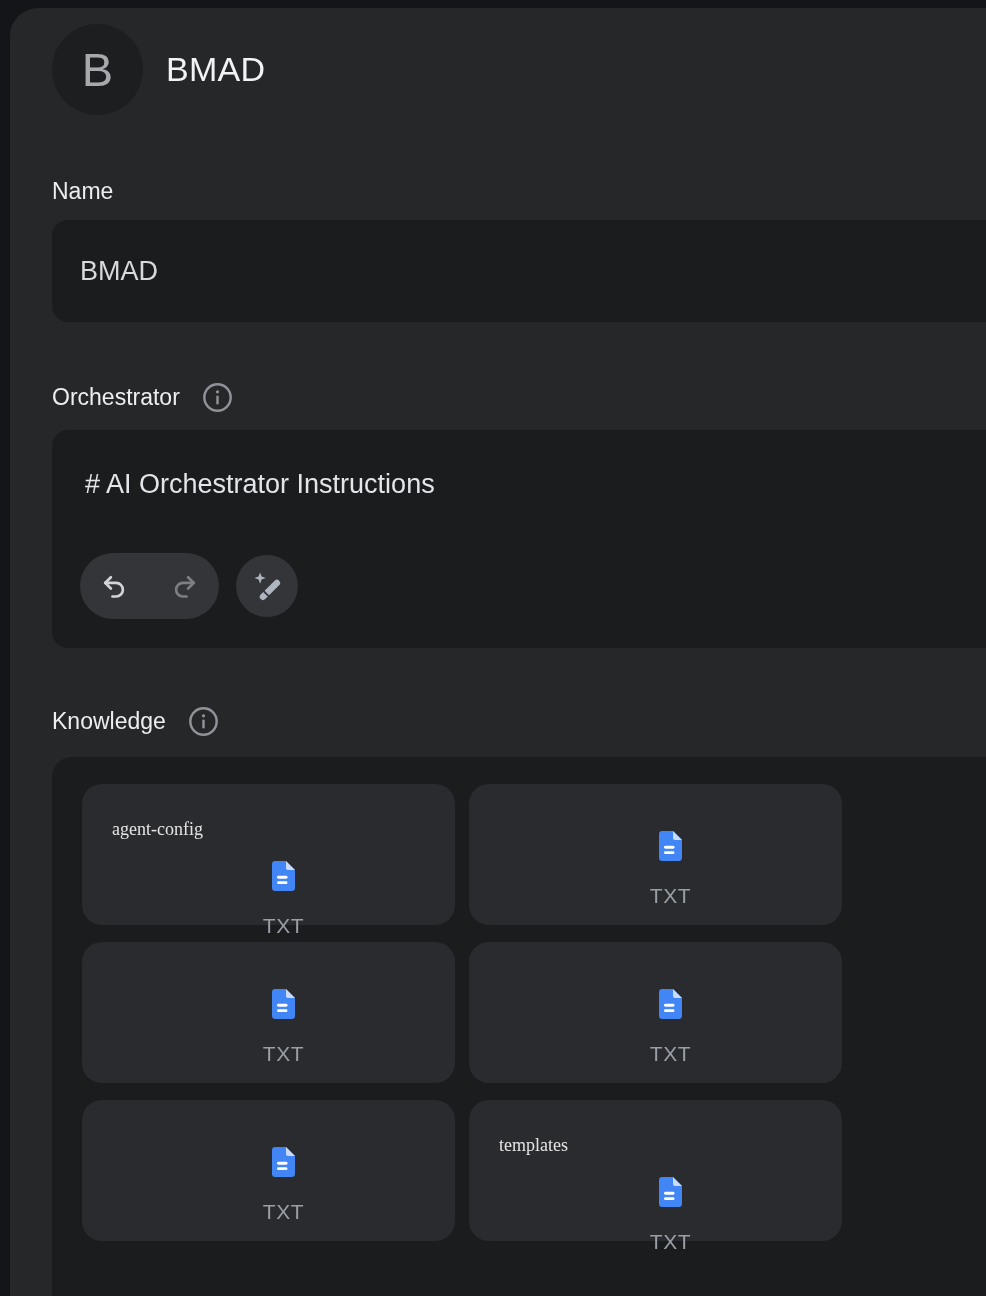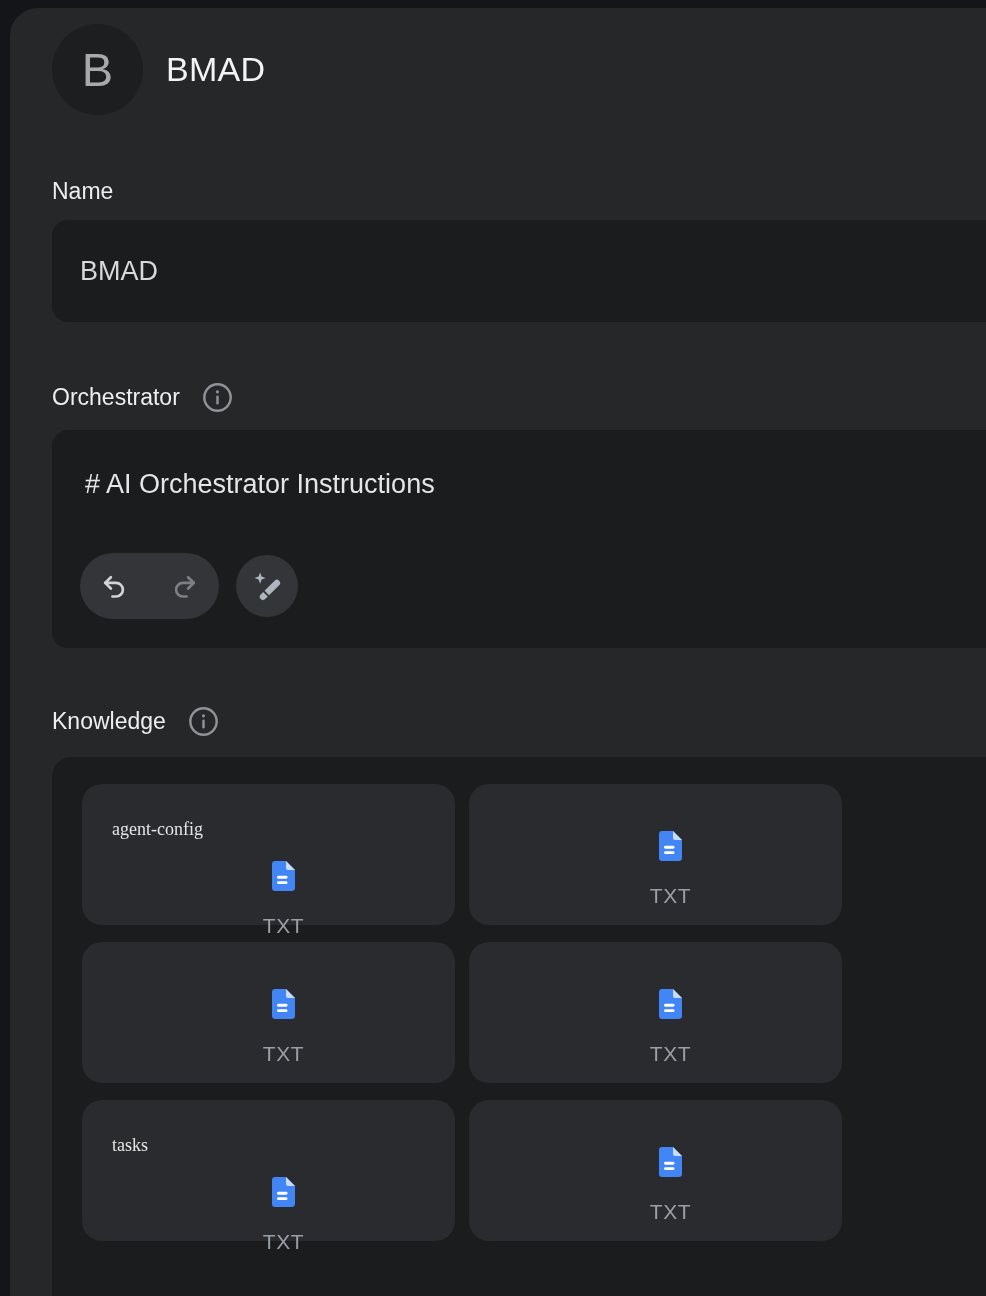--- a/index.html
+++ b/index.html
@@ -292,33 +292,33 @@
         <path d="M3.2 0 H14 L23 9 V26.8 A3.2 3.2 0 0 1 19.8 30 H3.2 A3.2 3.2 0 0 1 0 26.8 V3.2 A3.2 3.2 0 0 1 3.2 0 Z" fill="#4285f4"></path>
         <path d="M14 0 L23 9 H16 A2 2 0 0 1 14 7 Z" fill="#c9dcfb"></path>
         <rect x="5" y="14.8" width="10.5" height="2.9" rx="1.45" fill="#ffffff"></rect>
         <rect x="5" y="20.2" width="10.5" height="2.9" rx="1.45" fill="#ffffff"></rect>
       </svg>
       <span class="file-type">TXT</span>
     </div>
   </div>
 
   <div class="file-card">
-    <div class="file-card-title">tasks</div>
-    <div class="file-card-meta">
-      <svg width="23" height="30" viewBox="0 0 23 30">
-        <path d="M3.2 0 H14 L23 9 V26.8 A3.2 3.2 0 0 1 19.8 30 H3.2 A3.2 3.2 0 0 1 0 26.8 V3.2 A3.2 3.2 0 0 1 3.2 0 Z" fill="#4285f4"></path>
-        <path d="M14 0 L23 9 H16 A2 2 0 0 1 14 7 Z" fill="#c9dcfb"></path>
-        <rect x="5" y="14.8" width="10.5" height="2.9" rx="1.45" fill="#ffffff"></rect>
-        <rect x="5" y="20.2" width="10.5" height="2.9" rx="1.45" fill="#ffffff"></rect>
-      </svg>
-      <span class="file-type">TXT</span>
-    </div>
-  </div>
-
-  <div class="file-card">
+    <div class="file-card-meta">
+      <svg width="23" height="30" viewBox="0 0 23 30">
+        <path d="M3.2 0 H14 L23 9 V26.8 A3.2 3.2 0 0 1 19.8 30 H3.2 A3.2 3.2 0 0 1 0 26.8 V3.2 A3.2 3.2 0 0 1 3.2 0 Z" fill="#4285f4"></path>
+        <path d="M14 0 L23 9 H16 A2 2 0 0 1 14 7 Z" fill="#c9dcfb"></path>
+        <rect x="5" y="14.8" width="10.5" height="2.9" rx="1.45" fill="#ffffff"></rect>
+        <rect x="5" y="20.2" width="10.5" height="2.9" rx="1.45" fill="#ffffff"></rect>
+      </svg>
+      <span class="file-type">TXT</span>
+    </div>
+  </div>
+
+  <div class="file-card">
+    <div class="file-card-title">templates</div>
     <div class="file-card-meta">
       <svg width="23" height="30" viewBox="0 0 23 30">
         <path d="M3.2 0 H14 L23 9 V26.8 A3.2 3.2 0 0 1 19.8 30 H3.2 A3.2 3.2 0 0 1 0 26.8 V3.2 A3.2 3.2 0 0 1 3.2 0 Z" fill="#4285f4"></path>
         <path d="M14 0 L23 9 H16 A2 2 0 0 1 14 7 Z" fill="#c9dcfb"></path>
         <rect x="5" y="14.8" width="10.5" height="2.9" rx="1.45" fill="#ffffff"></rect>
         <rect x="5" y="20.2" width="10.5" height="2.9" rx="1.45" fill="#ffffff"></rect>
       </svg>
       <span class="file-type">TXT</span>
     </div>
   </div>

